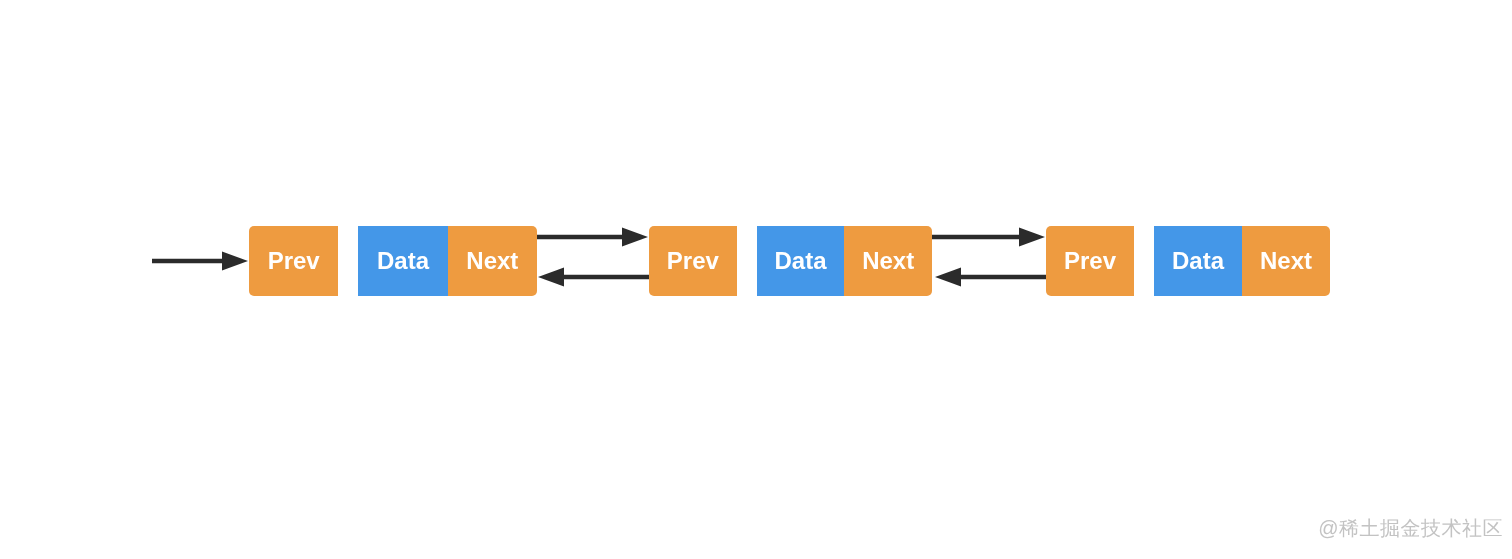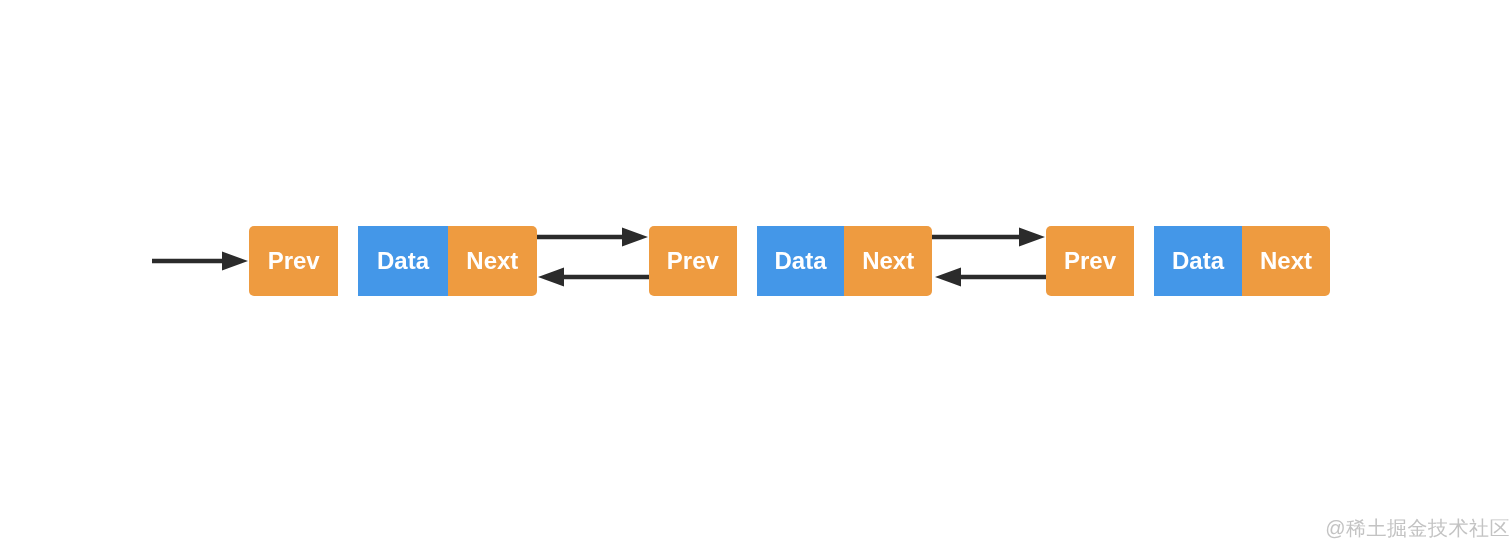--- a/index.html
+++ b/index.html
@@ -51,21 +51,21 @@
     color: var(--cell-text);
     font-size: 24px;
     font-weight: 700;
   }
   .cell.pointer { background: var(--pointer-cell); }
   .cell.data    { background: var(--data-cell); margin-left: 20px; }
 
   .watermark {
     position: absolute;
     top: 515px;
-    right: 2px;
+    right: 9px;
     font-size: 20px;
     color: var(--watermark);
     letter-spacing: 0.5px;
     white-space: nowrap;
   }
 </style>
 </head>
 <body>
 
 <div class="canvas">

